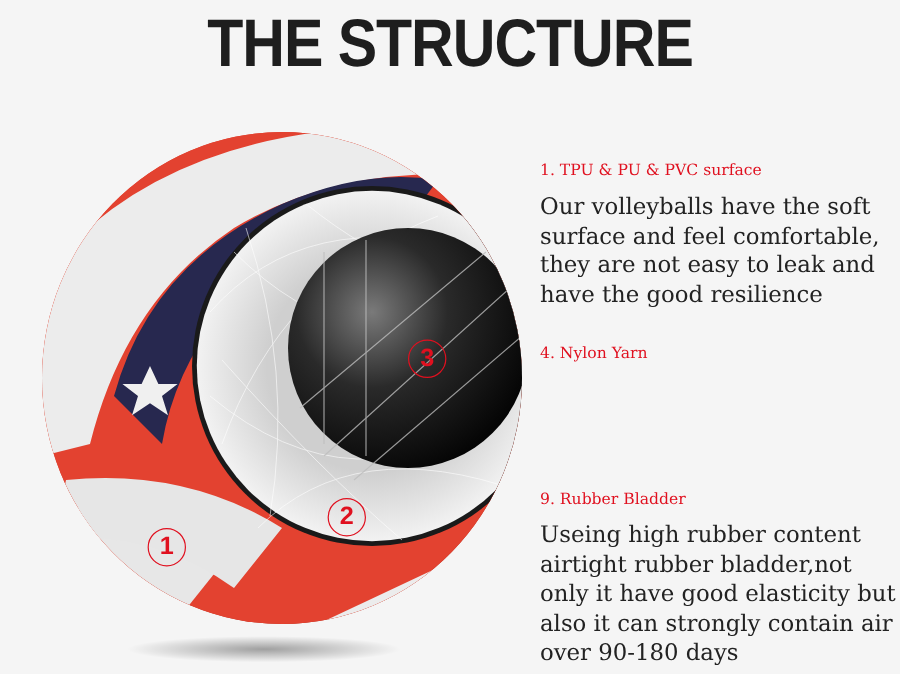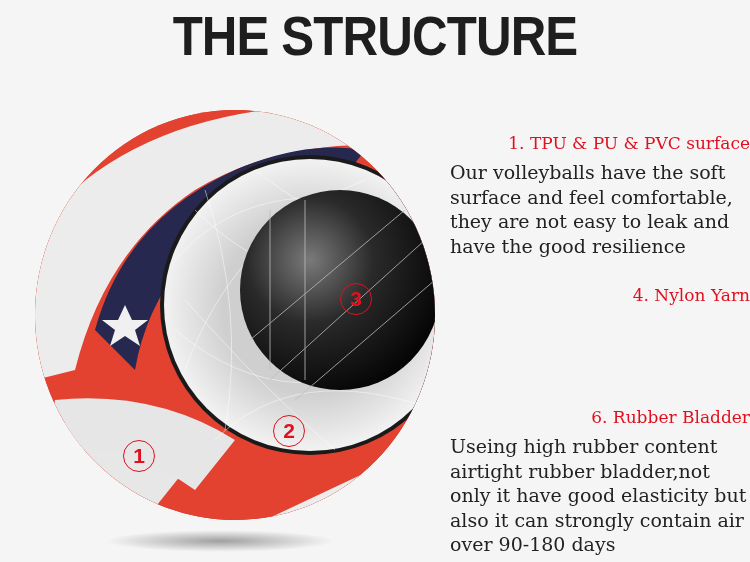--- a/index.html
+++ b/index.html
@@ -3,21 +3,21 @@
 <meta charset="utf-8">
 <style>
   html,body{margin:0;padding:0;}
   body{width:750px;height:562px;background:#f5f5f5;position:relative;overflow:hidden;font-family:"DejaVu Serif","Liberation Serif",serif;}
   .title{position:absolute;left:0;top:8px;width:750px;text-align:center;font-family:"Liberation Sans","DejaVu Sans",sans-serif;font-weight:bold;font-size:56px;letter-spacing:-1px;color:#1e1e1e;transform:scaleX(0.88);transform-origin:center;line-height:1;}
   .ball-wrap{position:absolute;left:10px;top:100px;width:440px;height:460px;}
   .shadow{position:absolute;left:95px;top:430px;width:230px;height:22px;border-radius:50%;background:radial-gradient(ellipse at center,rgba(0,0,0,0.35),rgba(0,0,0,0) 70%);}
   .ball{position:absolute;left:25px;top:10px;width:400px;height:410px;border-radius:50%;overflow:hidden;background:#e34230;box-shadow:inset -20px -20px 40px rgba(0,0,0,0.25);}
   .label-circle{position:absolute;width:30px;height:30px;border:1.5px solid #e0101f;border-radius:50%;color:#e0101f;font-family:"Liberation Sans",sans-serif;font-weight:bold;font-size:21px;text-align:center;line-height:30px;}
   .section{position:absolute;left:450px;width:300px;}
-  .section h2{margin:0;font-weight:normal;font-size:17px;color:#e0101f;line-height:26px;text-align:right;}
+  .section h2{margin:0;font-weight:normal;font-size:13px;color:#e0101f;line-height:26px;}
   .section p{margin:4px 0 0 0;font-size:19px;color:#222;line-height:24.5px;}
 </style>
 </head>
 <body>
 
 <div class="title">THE STRUCTURE</div>
 
 <div class="ball-wrap">
   <div class="shadow"></div>
   <div class="ball">
@@ -71,15 +71,15 @@
 </div>
 
 <div class="section" style="top:130px;">
   <h2>1. TPU &amp; PU &amp; PVC surface</h2>
   <p>Our volleyballs have the soft surface and feel comfortable, they are not easy to leak and have the good resilience</p>
 </div>
 <div class="section" style="top:282px;">
   <h2>4. Nylon Yarn</h2>
 </div>
 <div class="section" style="top:404px;">
-  <h2>6. Rubber Bladder</h2>
+  <h2>9. Rubber Bladder</h2>
   <p>Useing high rubber content airtight rubber bladder,not only it have good elasticity but also it can strongly contain air over 90-180 days</p>
 </div>
 
 </body></html>

